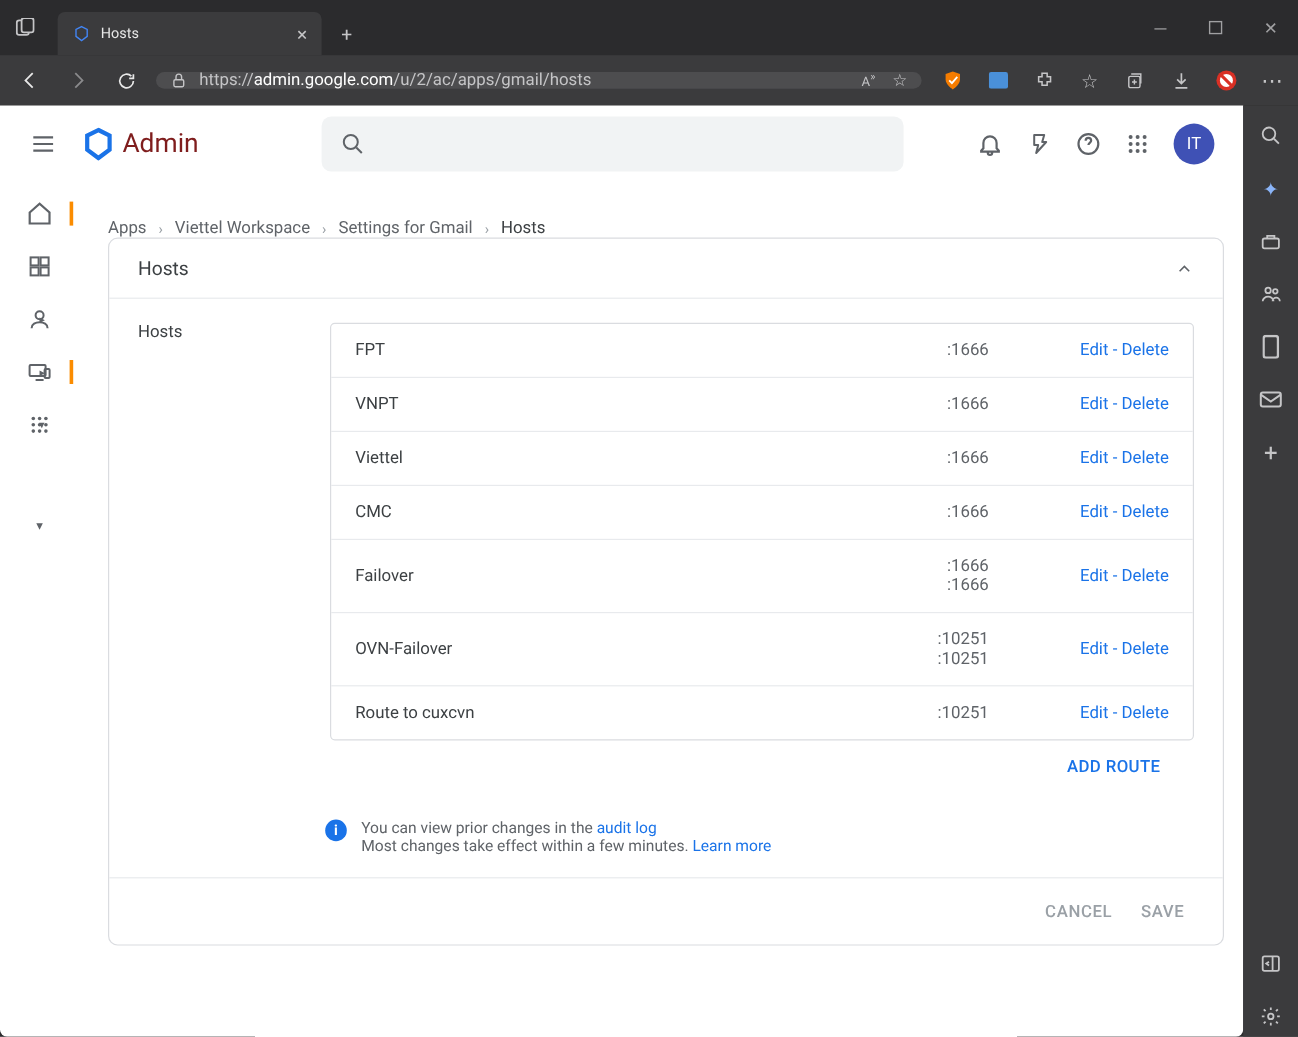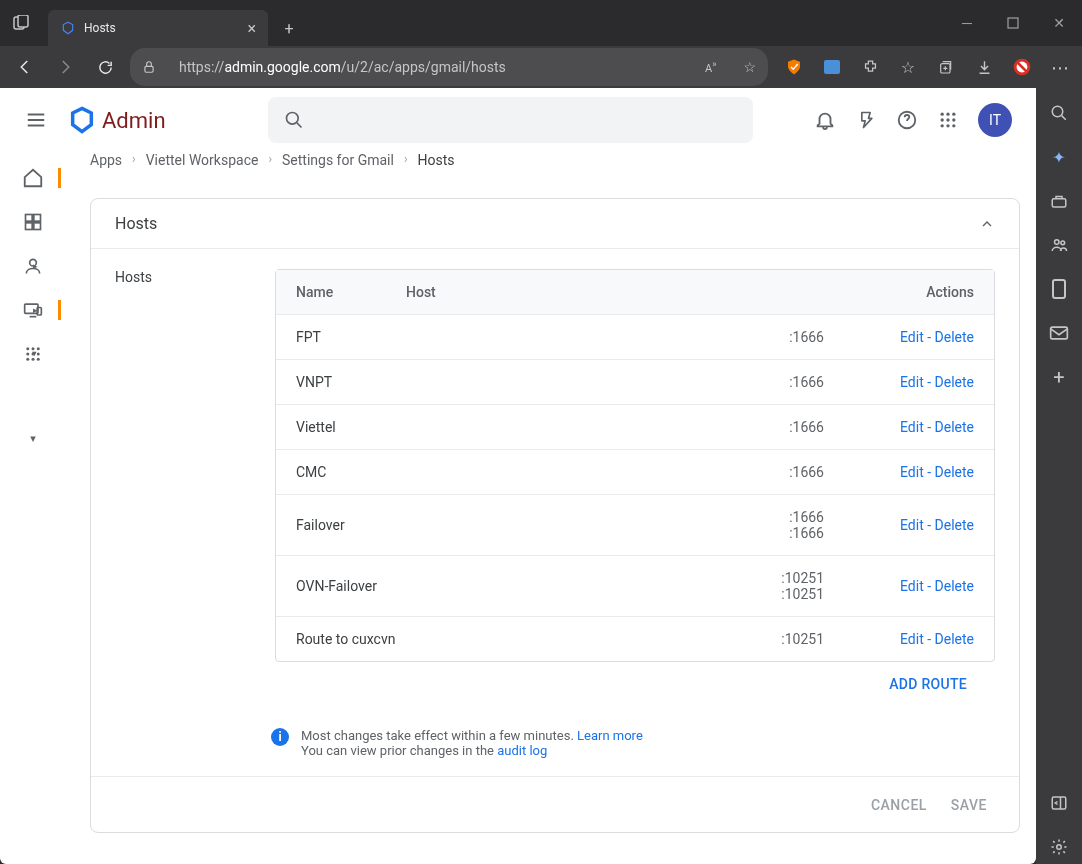--- a/index.html
+++ b/index.html
@@ -9,21 +9,21 @@
   .tab-button { width:42px; height:46px; display:flex; align-items:center; justify-content:center; color:#c5c5c7; }
   .tab { background:#3b3b3d; margin-left:6px; border-radius:6px 6px 0 0; height:36px; display:flex; align-items:center; padding:0 12px; min-width:220px; color:#e8e8e8; font-size:12px; }
   .tab .fav { width:16px; height:16px; margin-right:8px; display:inline-flex; align-items:center; justify-content:center; }
   .tab .close { margin-left:auto; color:#c5c5c7; font-size:16px; }
   .tab-new { width:30px; height:30px; margin:0 6px 3px; display:flex; align-items:center; justify-content:center; color:#c5c5c7; font-size:16px; }
   .win-controls { margin-left:auto; display:flex; align-items:center; height:46px; }
   .win-controls div { width:46px; height:32px; display:flex; align-items:center; justify-content:center; color:#a0a0a2; font-size:14px; }
   
   .browserbar { height:42px; background:#3b3b3d; display:flex; align-items:center; padding:0 6px; gap:2px; }
   .nav-icon { width:38px; height:38px; display:flex; align-items:center; justify-content:center; color:#c5c5c7; }
-  .addressbar { flex:1; height:38px; background:#4d4d4f; border-radius:15px; display:flex; align-items:center; padding:0 12px; color:#c5c5c7; font-size:14px; margin:17px 4px;gap:13px; }
+  .addressbar { flex:1; height:14px; background:#4d4d4f; border-radius:15px; display:flex; align-items:center; padding:0 12px; color:#c5c5c7; font-size:14px; margin:17px 4px; }
   .addressbar .url-host { color:#fff; }
   .right-icons { display:flex; align-items:center; gap:6px; margin-left:4px; }
   .right-icons .ic { width:32px; height:32px; display:flex; align-items:center; justify-content:center; color:#c5c5c7; }
   
   .content-row { display:flex; height:776px; }
   .page { background:#fff; flex:1; display:flex; flex-direction:column; border-radius:0 0 6px 6px; }
   .edge-sidebar { width:46px; background:#3b3b3d; display:flex; flex-direction:column; align-items:center; padding-top:8px; gap:10px; }
   .edge-sidebar .ic, .edge-sidebar .ic-bottom { width:34px; height:34px; display:flex; align-items:center; justify-content:center; color:#c5c5c7; }
   .edge-sidebar .spacer { flex:1; }
   
@@ -35,21 +35,21 @@
   .searchbox input { border:0; background:transparent; font-size:16px; color:#5f6368; flex:1; outline:none; }
   .header-icons { margin-left:auto; display:flex; align-items:center; gap:20px; }
   .header-icons .hic { color:#5f6368; }
   .avatar { width:34px; height:34px; border-radius:50%; background:#3f51b5; color:#fff; display:flex; align-items:center; justify-content:center; font-size:14px; }
   
   .admin-body { flex:1; display:flex; overflow:hidden; }
   .leftnav { width:66px; display:flex; flex-direction:column; align-items:center; padding-top:14px; gap:20px; color:#5f6368; position:relative; }
   .leftnav .nv { width:24px; height:24px; display:flex; align-items:center; justify-content:center; }
   .leftnav .tri { font-size:9px; color:#5f6368; position:absolute; left:12px;}
   .admin-main { flex:1; overflow:auto; padding:0 16px 20px 24px; }
-  .breadcrumb { display:flex; align-items:flex-start; gap:10px; font-size:14px; color:#5f6368; height:46px; }
+  .breadcrumb { display:flex; align-items:flex-end; gap:10px; font-size:14px; color:#5f6368; height:46px; }
   .breadcrumb a { color:#5f6368; text-decoration:none; }
   .breadcrumb .sep { color:#9aa0a6; font-size:12px; }
   .columns { display:flex; gap:16px; align-items:flex-start; }
   .card { border:1px solid #dadce0; border-radius:8px; background:#fff; }
   .gmail-card { width:218px; padding:20px 16px; }
   .gmail-card .row1 { display:flex; align-items:center; gap:18px; }
   .gmail-card h2 { margin:0; font-weight:400; font-size:22px; }
   .gmail-card .label { margin-top:24px; font-size:13px; color:#5f6368; letter-spacing:.3px; }
   .gmail-card .status { margin-top:8px; font-size:14px; color:#5f6368; }
   .gmail-card .status .on { color:#188038; }
@@ -300,25 +300,20 @@
               <span class="chev">
                   <svg width="16" height="16" viewBox="0 0 24 24" fill="none" stroke="#5f6368" stroke-width="2">
                     <path d="M6 15l6-6 6 6"></path>
                   </svg>
                 </span>
             </div>
             <div class="hosts-body">
               <div class="hosts-label">Hosts</div>
               <div style="flex:1">
                 <div class="table" id="hosts-table">
-                  <div class="thead">
-                    <div class="col-name">Name</div>
-                    <div class="col-host">Host</div>
-                    <div class="col-actions" style="color:#5f6368">Actions</div>
-                  </div>
 
                 <div class="trow">
                       <div class="col-name">FPT</div>
                       <div class="col-host">
                         <span>:1666</span>
                       </div>
                       <div class="col-actions"><span>Edit</span> - <span>Delete</span></div>
                     </div>
                     <div class="trow">
                       <div class="col-name">VNPT</div>
@@ -364,22 +359,22 @@
                       </div>
                       <div class="col-actions"><span>Edit</span> - <span>Delete</span></div>
                     </div>
                   </div>
                 <div class="addroute">ADD ROUTE</div>
               </div>
             </div>
             <div class="info">
               <span class="circle">i</span>
               <div>
+                <div><span>You can view prior changes in the </span><a href="#">audit log</a></div>
                 <div><span>Most changes take effect within a few minutes. </span><a href="#">Learn more</a></div>
-                <div><span>You can view prior changes in the </span><a href="#">audit log</a></div>
               </div>
             </div>
             <div class="hosts-footer">
               <span>CANCEL</span>
               <span>SAVE</span>
             </div>
           </div>
         </div>
       </div>
     </div>

